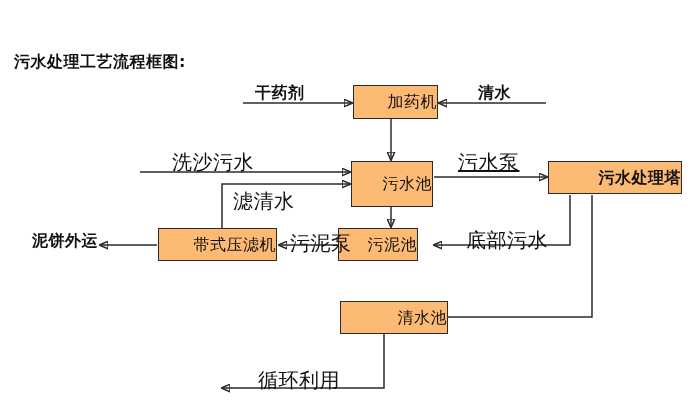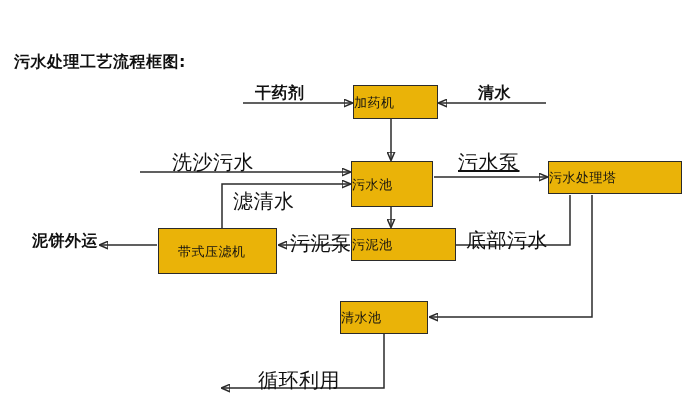--- a/index.html
+++ b/index.html
@@ -27,25 +27,25 @@
     font-size: 16px;
     font-weight: bold;
     letter-spacing: 0.5px;
     white-space: nowrap;
     margin-top: 32px;
   }
   .node {
     position: absolute;
     box-sizing: border-box;
     border: 1.6px solid #2b2b2b;
-    background: #eab308;
+    background: #fdba74;
     display: flex;
     align-items: center;
-    justify-content: flex-start;
-    font-size: 13px;
+    justify-content: flex-end;
+    font-size: 16px;
     line-height: 1;
     white-space: nowrap;
     letter-spacing: 0.5px;
     z-index: 3;
   }
   .edge-label {
     position: absolute;
     font-size: 20px;
     line-height: 1;
     white-space: nowrap;
@@ -116,33 +116,33 @@
   </svg>
 
   <div class="node" style="left:353px; top:85px; width:85px; height:34px;">
     <span>加药机</span>
   </div>
 
   <div class="node" style="left:351px; top:161px; width:82px; height:46px;">
     <span>污水池</span>
   </div>
 
-  <div class="node" style="left:548px; top:161px; width:134px; height:33px;">
+  <div class="node" style="left:548px; top:161px; width:134px; height:33px;font-weight:bold;">
     <span>污水处理塔</span>
   </div>
 
-  <div class="node" style="left:351px; top:228px; width:105px; height:33px;">
+  <div class="node" style="left:338px; top:228px; width:80px; height:33px;">
     <span>污泥池</span>
   </div>
 
-  <div class="node" style="left:158px; top:228px; width:119px; height:46px;padding-left:19px;">
+  <div class="node" style="left:158px; top:228px; width:119px; height:33px;padding-left:19px;">
     <span>带式压滤机</span>
   </div>
 
-  <div class="node" style="left:340px; top:301px; width:88px; height:33px;">
+  <div class="node" style="left:340px; top:301px; width:108px; height:33px;">
     <span>清水池</span>
   </div>
 
   <div class="terminal-label" style="left:255px; top:85px;">干药剂</div>
 
   <div class="terminal-label" style="left:478px; top:85px;">清水</div>
 
   <div class="terminal-label" style="left:32px; top:233px;">泥饼外运</div>
 
   <div class="edge-label" style="left:172px; top:152px;">洗沙污水</div>

